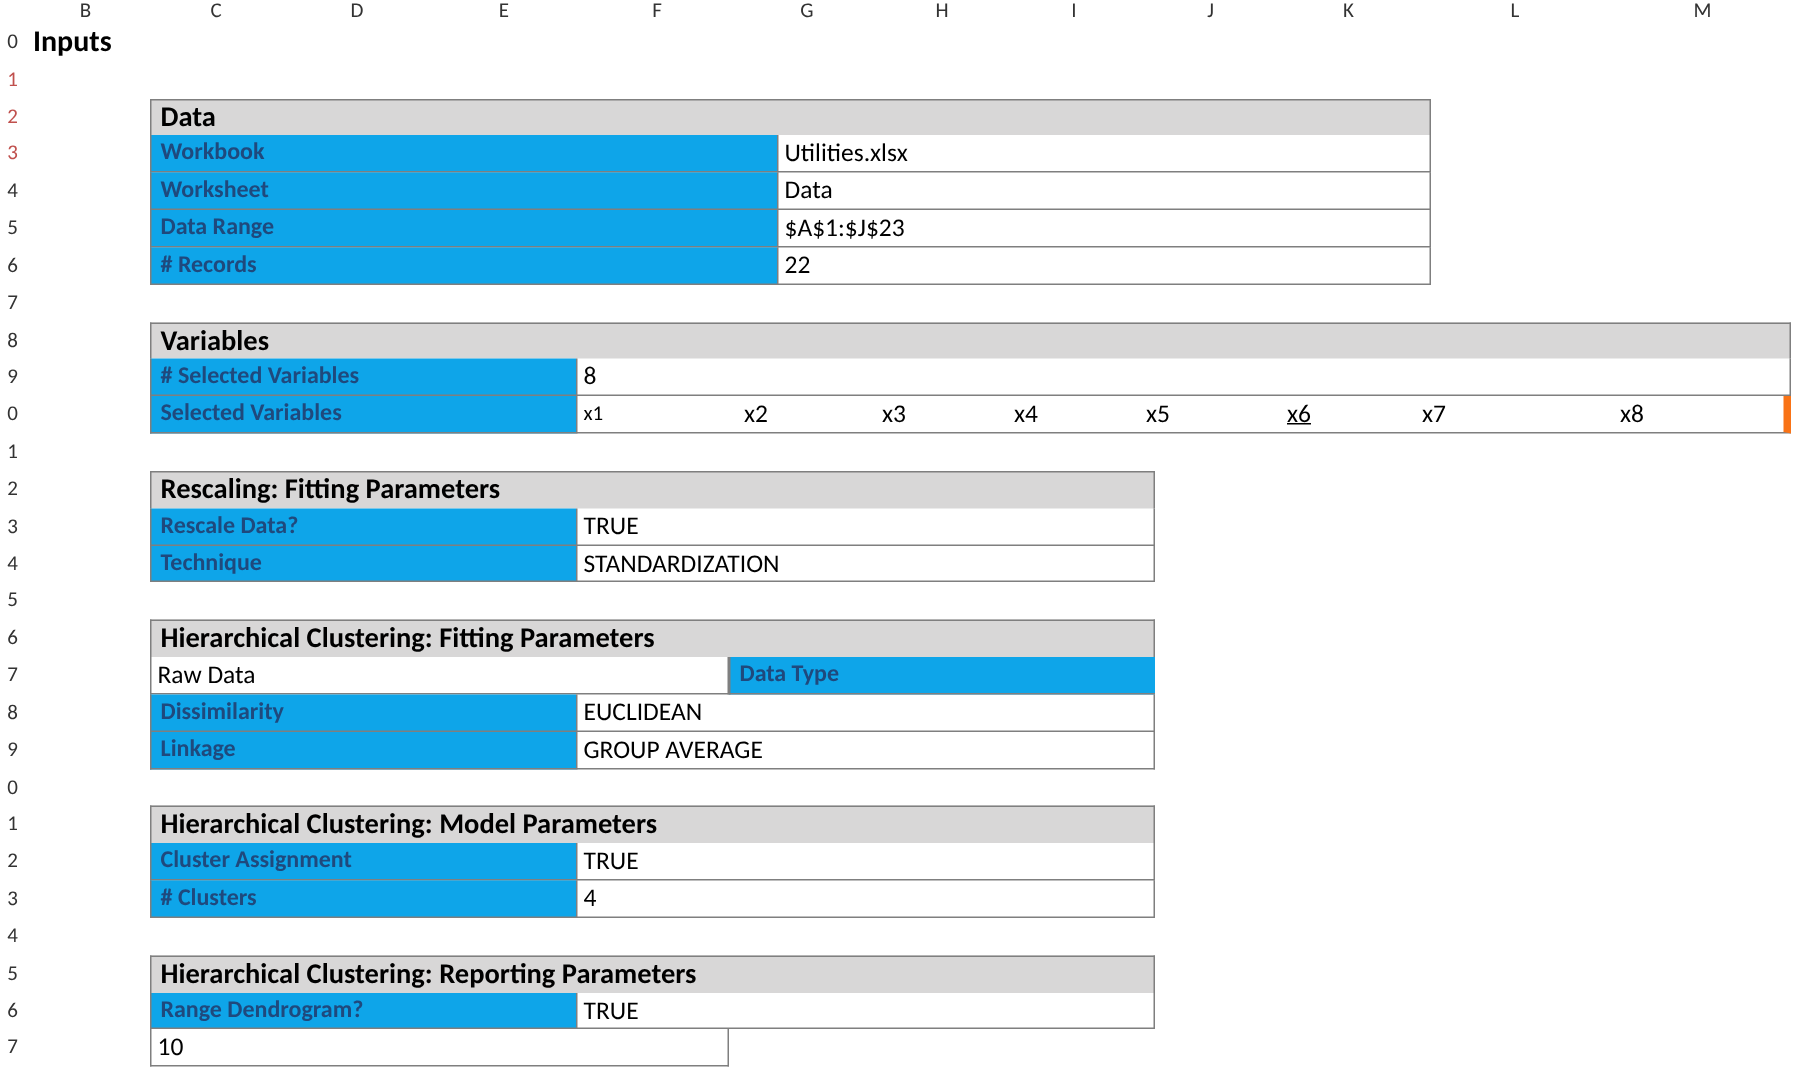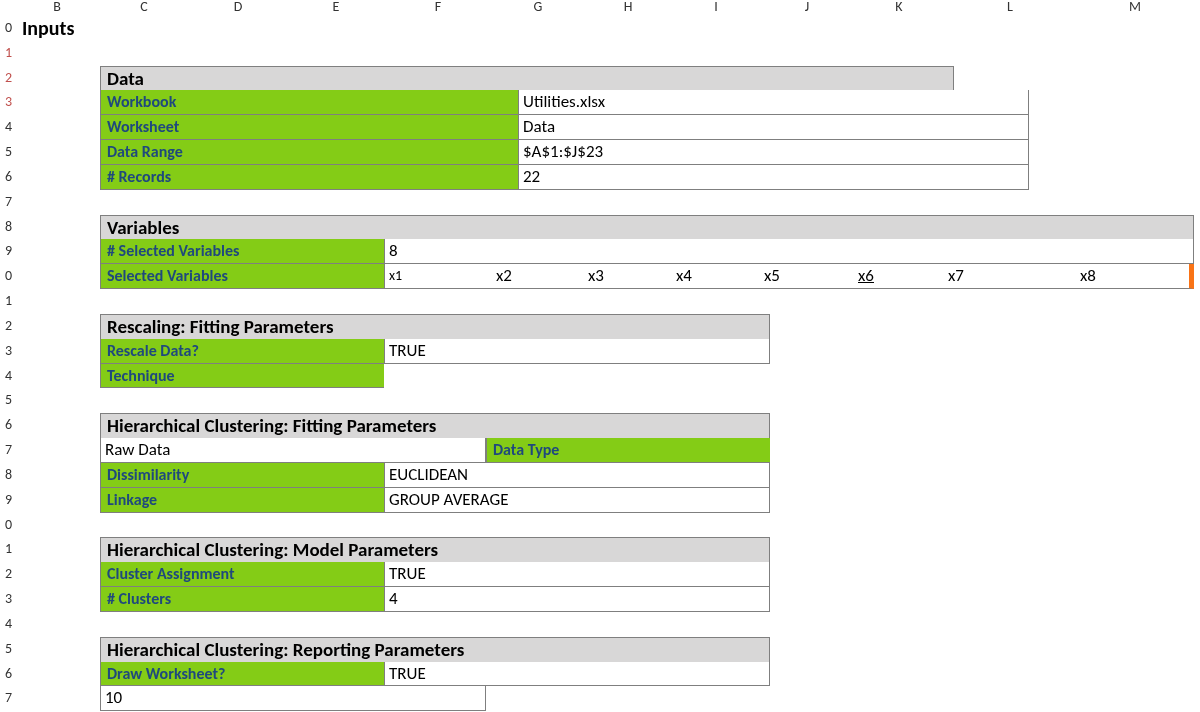--- a/index.html
+++ b/index.html
@@ -79,21 +79,21 @@
   .section-header {
     background: #d8d7d7;
     font-weight: 700;
     font-size: 19px;
     border-top: 1px solid #7f7f7f;
     border-left: 1px solid #7f7f7f;
     border-right: 1px solid #7f7f7f;
     padding-left: 6px;
   }
   .label-cell {
-    background: #84cc16;
+    background: #0ea5e9;
     color: #1f497d;
     font-weight: 700;
     border-left: 1px solid #7f7f7f;
     border-bottom: 1px solid #7f7f7f;
     padding-left: 6px;
     font-size: 16px;
   }
   .value-cell {
     border-left: 1px solid #7f7f7f;
     border-right: 1px solid #7f7f7f;
@@ -109,21 +109,21 @@
   }
   .vars-cell {
     border-bottom: 1px solid #7f7f7f;
     padding-left: 4px;
     font-size: 17px;
   }
   .spacer-B { width: 86px; }
   .sec-w-data { width: 854px; }
   .lbl-w     { width: 284px; }
   .lbl-w-data { width: 418px; }
-  .val-w-data { width: 511px; }
+  .val-w-data { width: 436px; }
   .sec-w-vars { width: 1094px; }
   .val-vars-one  { width: 810px; }
   .var0 { width: 108px; }
   .var1 { width: 92px; }
   .var2 { width: 88px; }
   .var3 { width: 88px; }
   .var4 { width: 94px; }
   .var5 { width: 90px; text-decoration: underline; }
   .var6 { width: 132px; }
   .var7 { width: 118px; }
@@ -249,20 +249,21 @@
       <div class="cell section-header sec-w-resc">Rescaling: Fitting Parameters</div>
     </div>
     <div class="row">
       <div class="cell spacer-B"></div>
       <div class="cell label-cell lbl-w">Rescale Data?</div>
       <div class="cell value-cell val-w-mid">TRUE</div>
     </div>
     <div class="row">
       <div class="cell spacer-B"></div>
       <div class="cell label-cell lbl-w">Technique</div>
+      <div class="cell value-cell val-w-mid">STANDARDIZATION</div>
     </div>
 
     <div class="row"></div>
 
     <div class="row">
       <div class="cell spacer-B"></div>
       <div class="cell section-header sec-w-resc">Hierarchical Clustering: Fitting Parameters</div>
     </div>
     <div class="row">
       <div class="cell spacer-B"></div>
@@ -298,21 +299,21 @@
     </div>
 
     <div class="row"></div>
 
     <div class="row">
       <div class="cell spacer-B"></div>
       <div class="cell section-header sec-w-resc">Hierarchical Clustering: Reporting Parameters</div>
     </div>
     <div class="row">
       <div class="cell spacer-B"></div>
-      <div class="cell label-cell lbl-w">Draw Worksheet?</div>
+      <div class="cell label-cell lbl-w">Range Dendrogram?</div>
       <div class="cell value-cell val-w-mid">TRUE</div>
     </div>
     <div class="row">
       <div class="cell spacer-B"></div>
       <div class="cell value-cell val-w-mid">10</div>
     </div>
 
   </div>
 </div>
 

